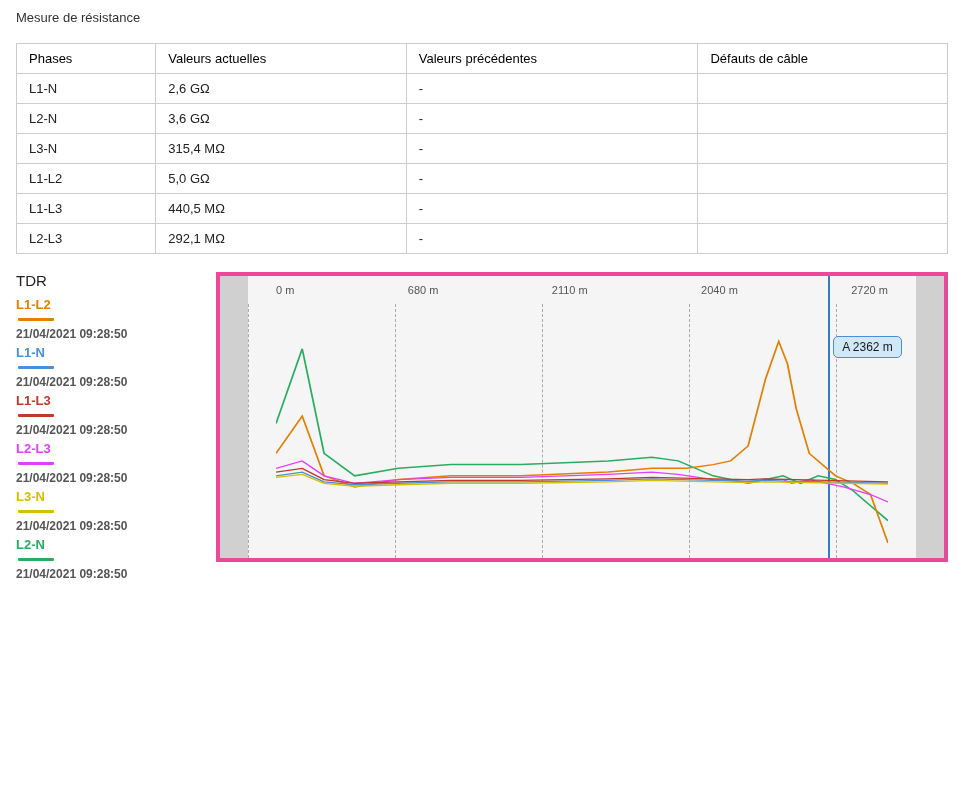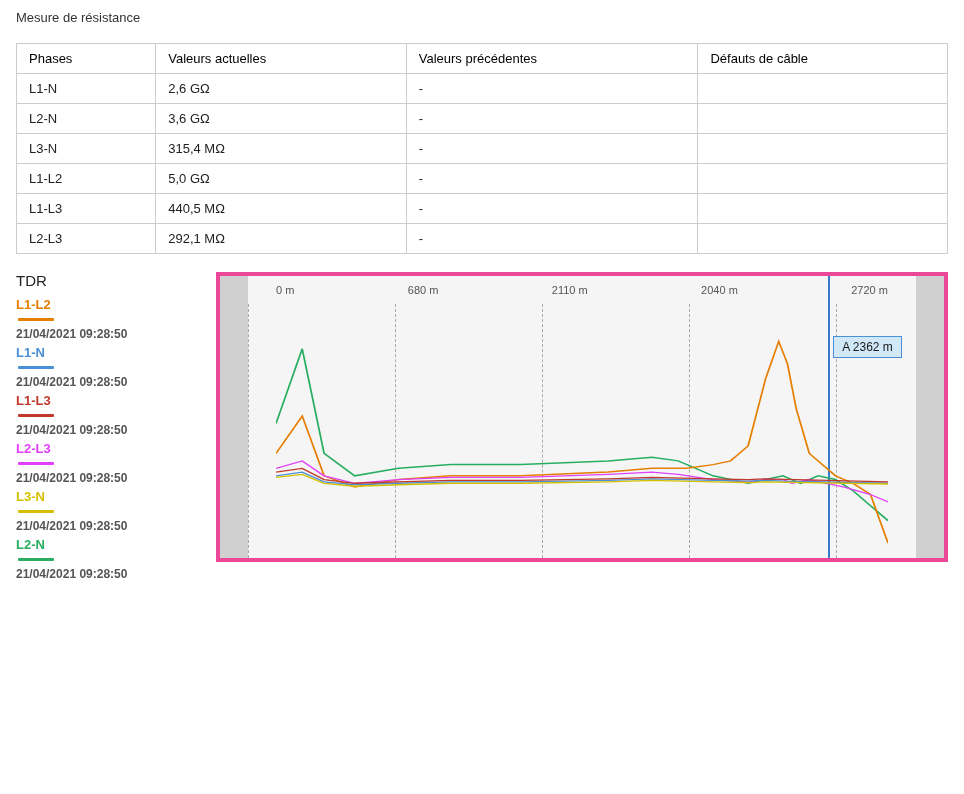--- a/index.html
+++ b/index.html
@@ -157,21 +157,21 @@
 
     
     .chart-tooltip {
       position: absolute;
       background: #d0e8f8;
       border: 1px solid #4a90d9;
       padding: 3px 8px;
       font-size: 12px;
       color: #1a1a1a;
       white-space: nowrap;
-      border-radius: 0;
+      border-radius: 5px;
     }
 
     svg.chart-svg {
       position: absolute;
       left: 28px;
       top: 28px;
       right: 28px;
       bottom: 0;
       width: calc(100% - 56px);
       height: calc(100% - 28px);

